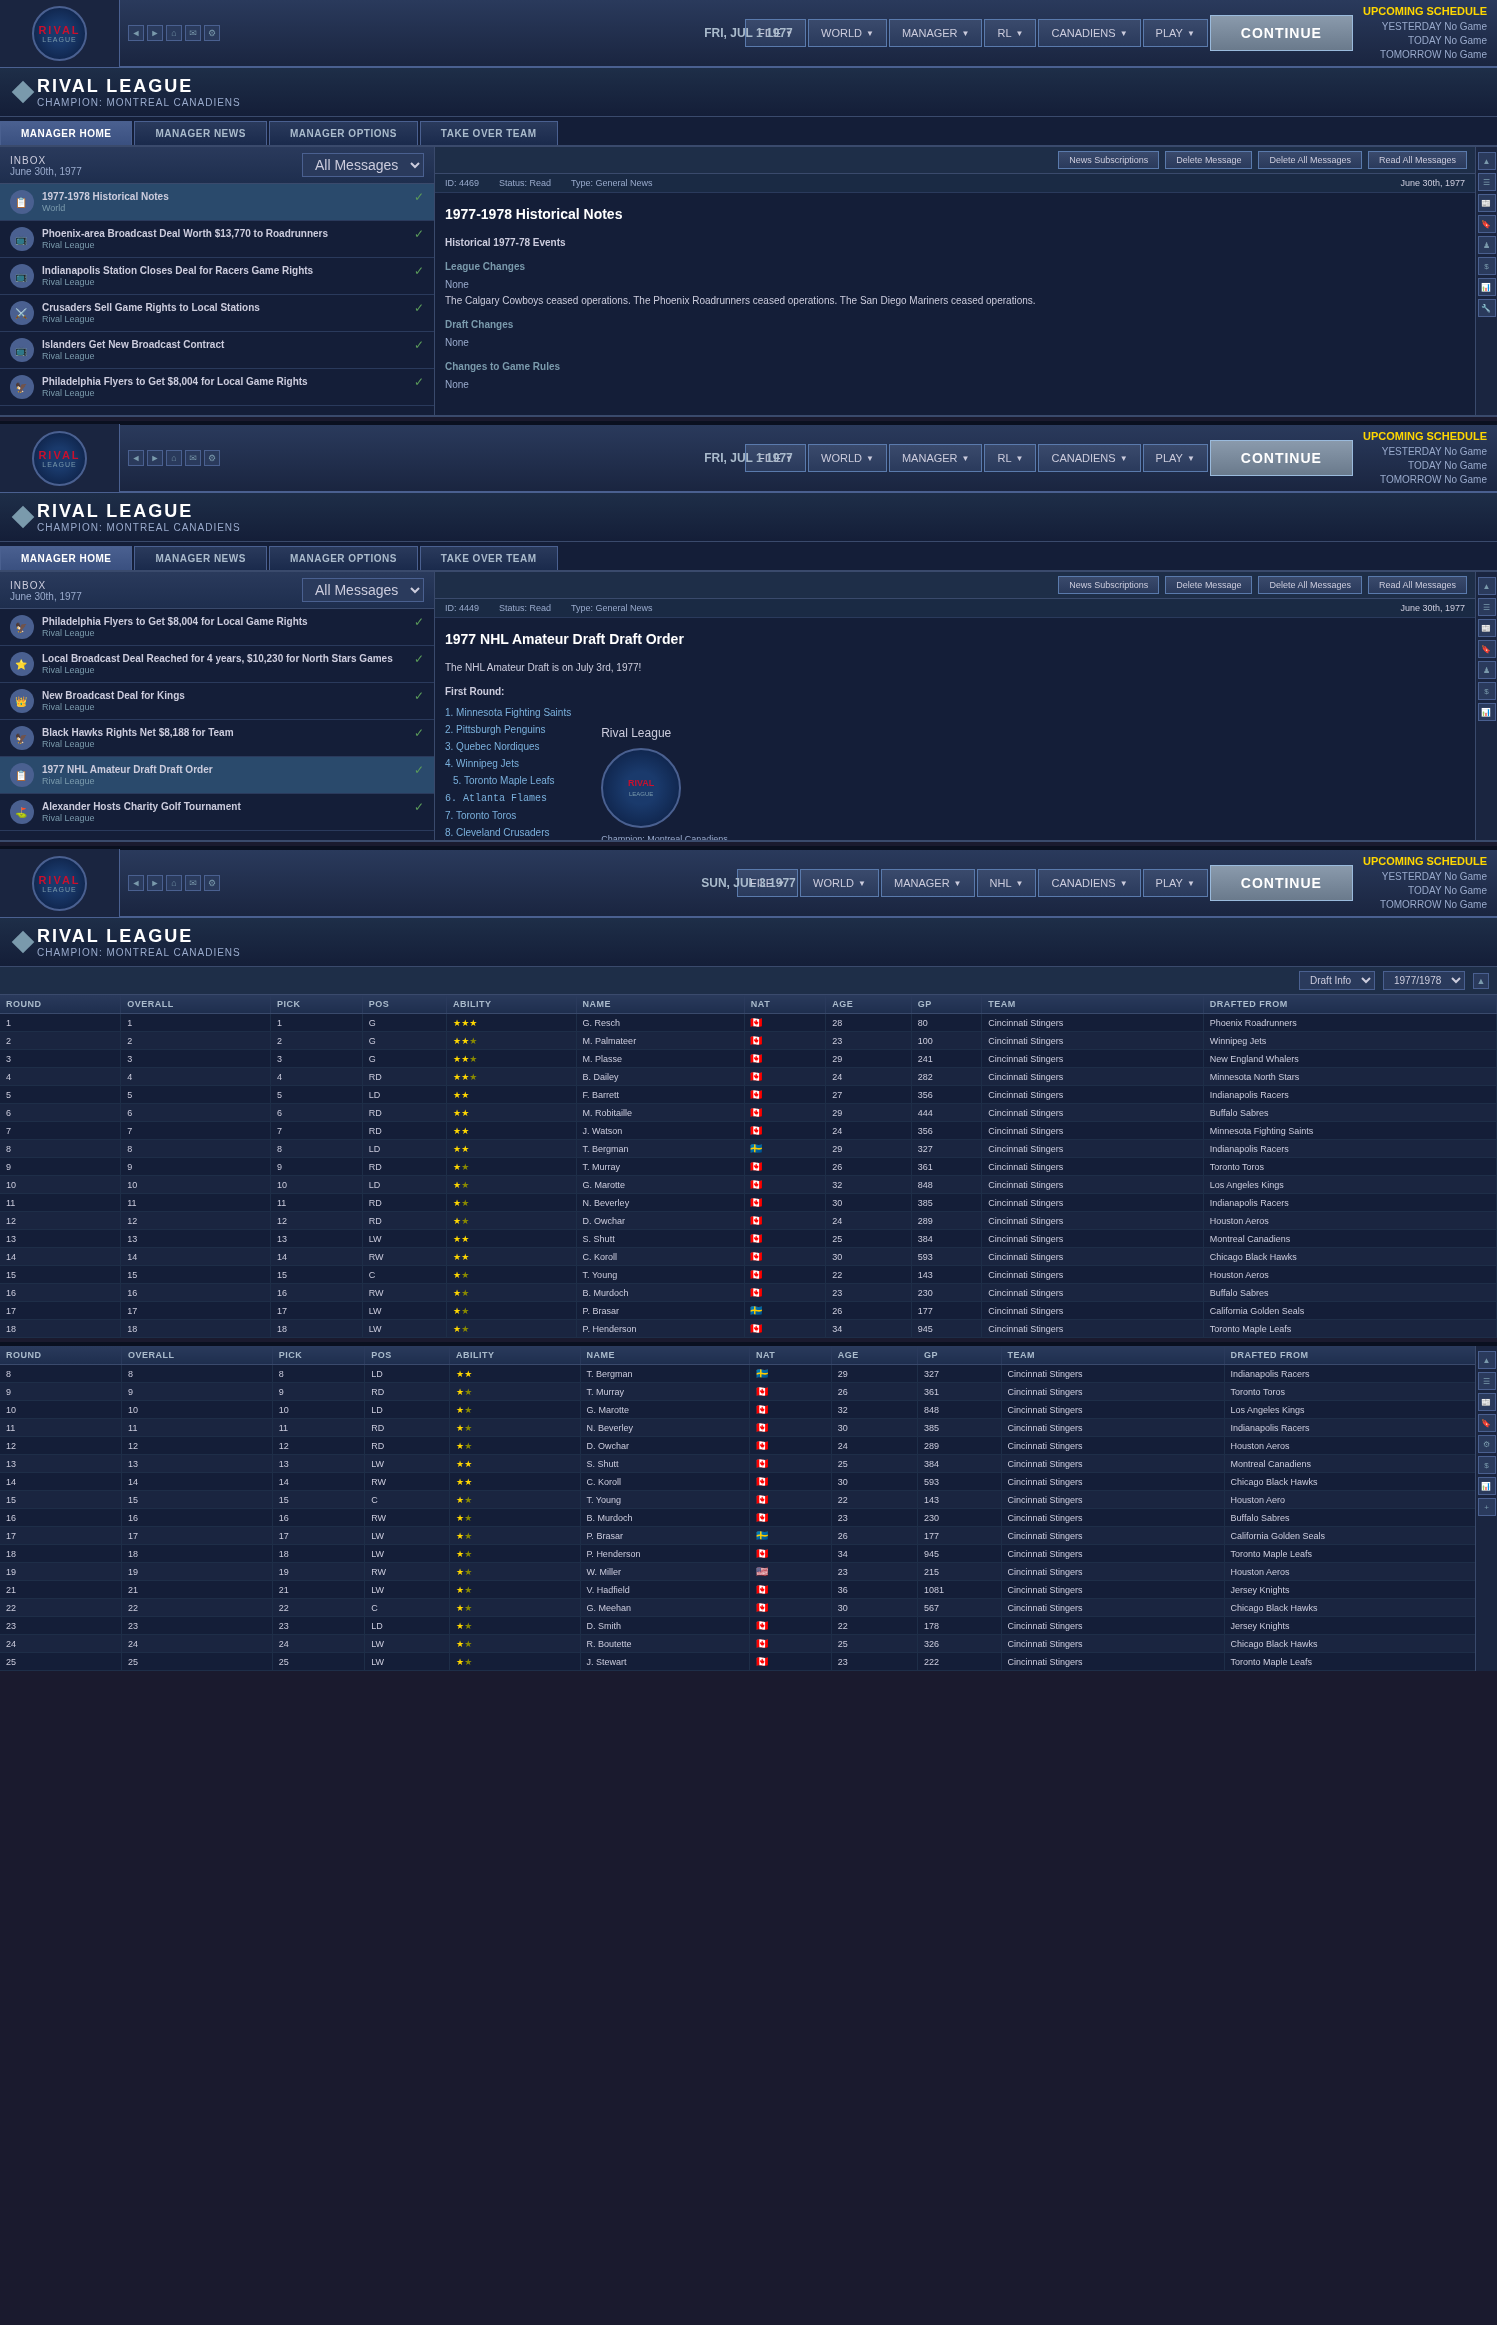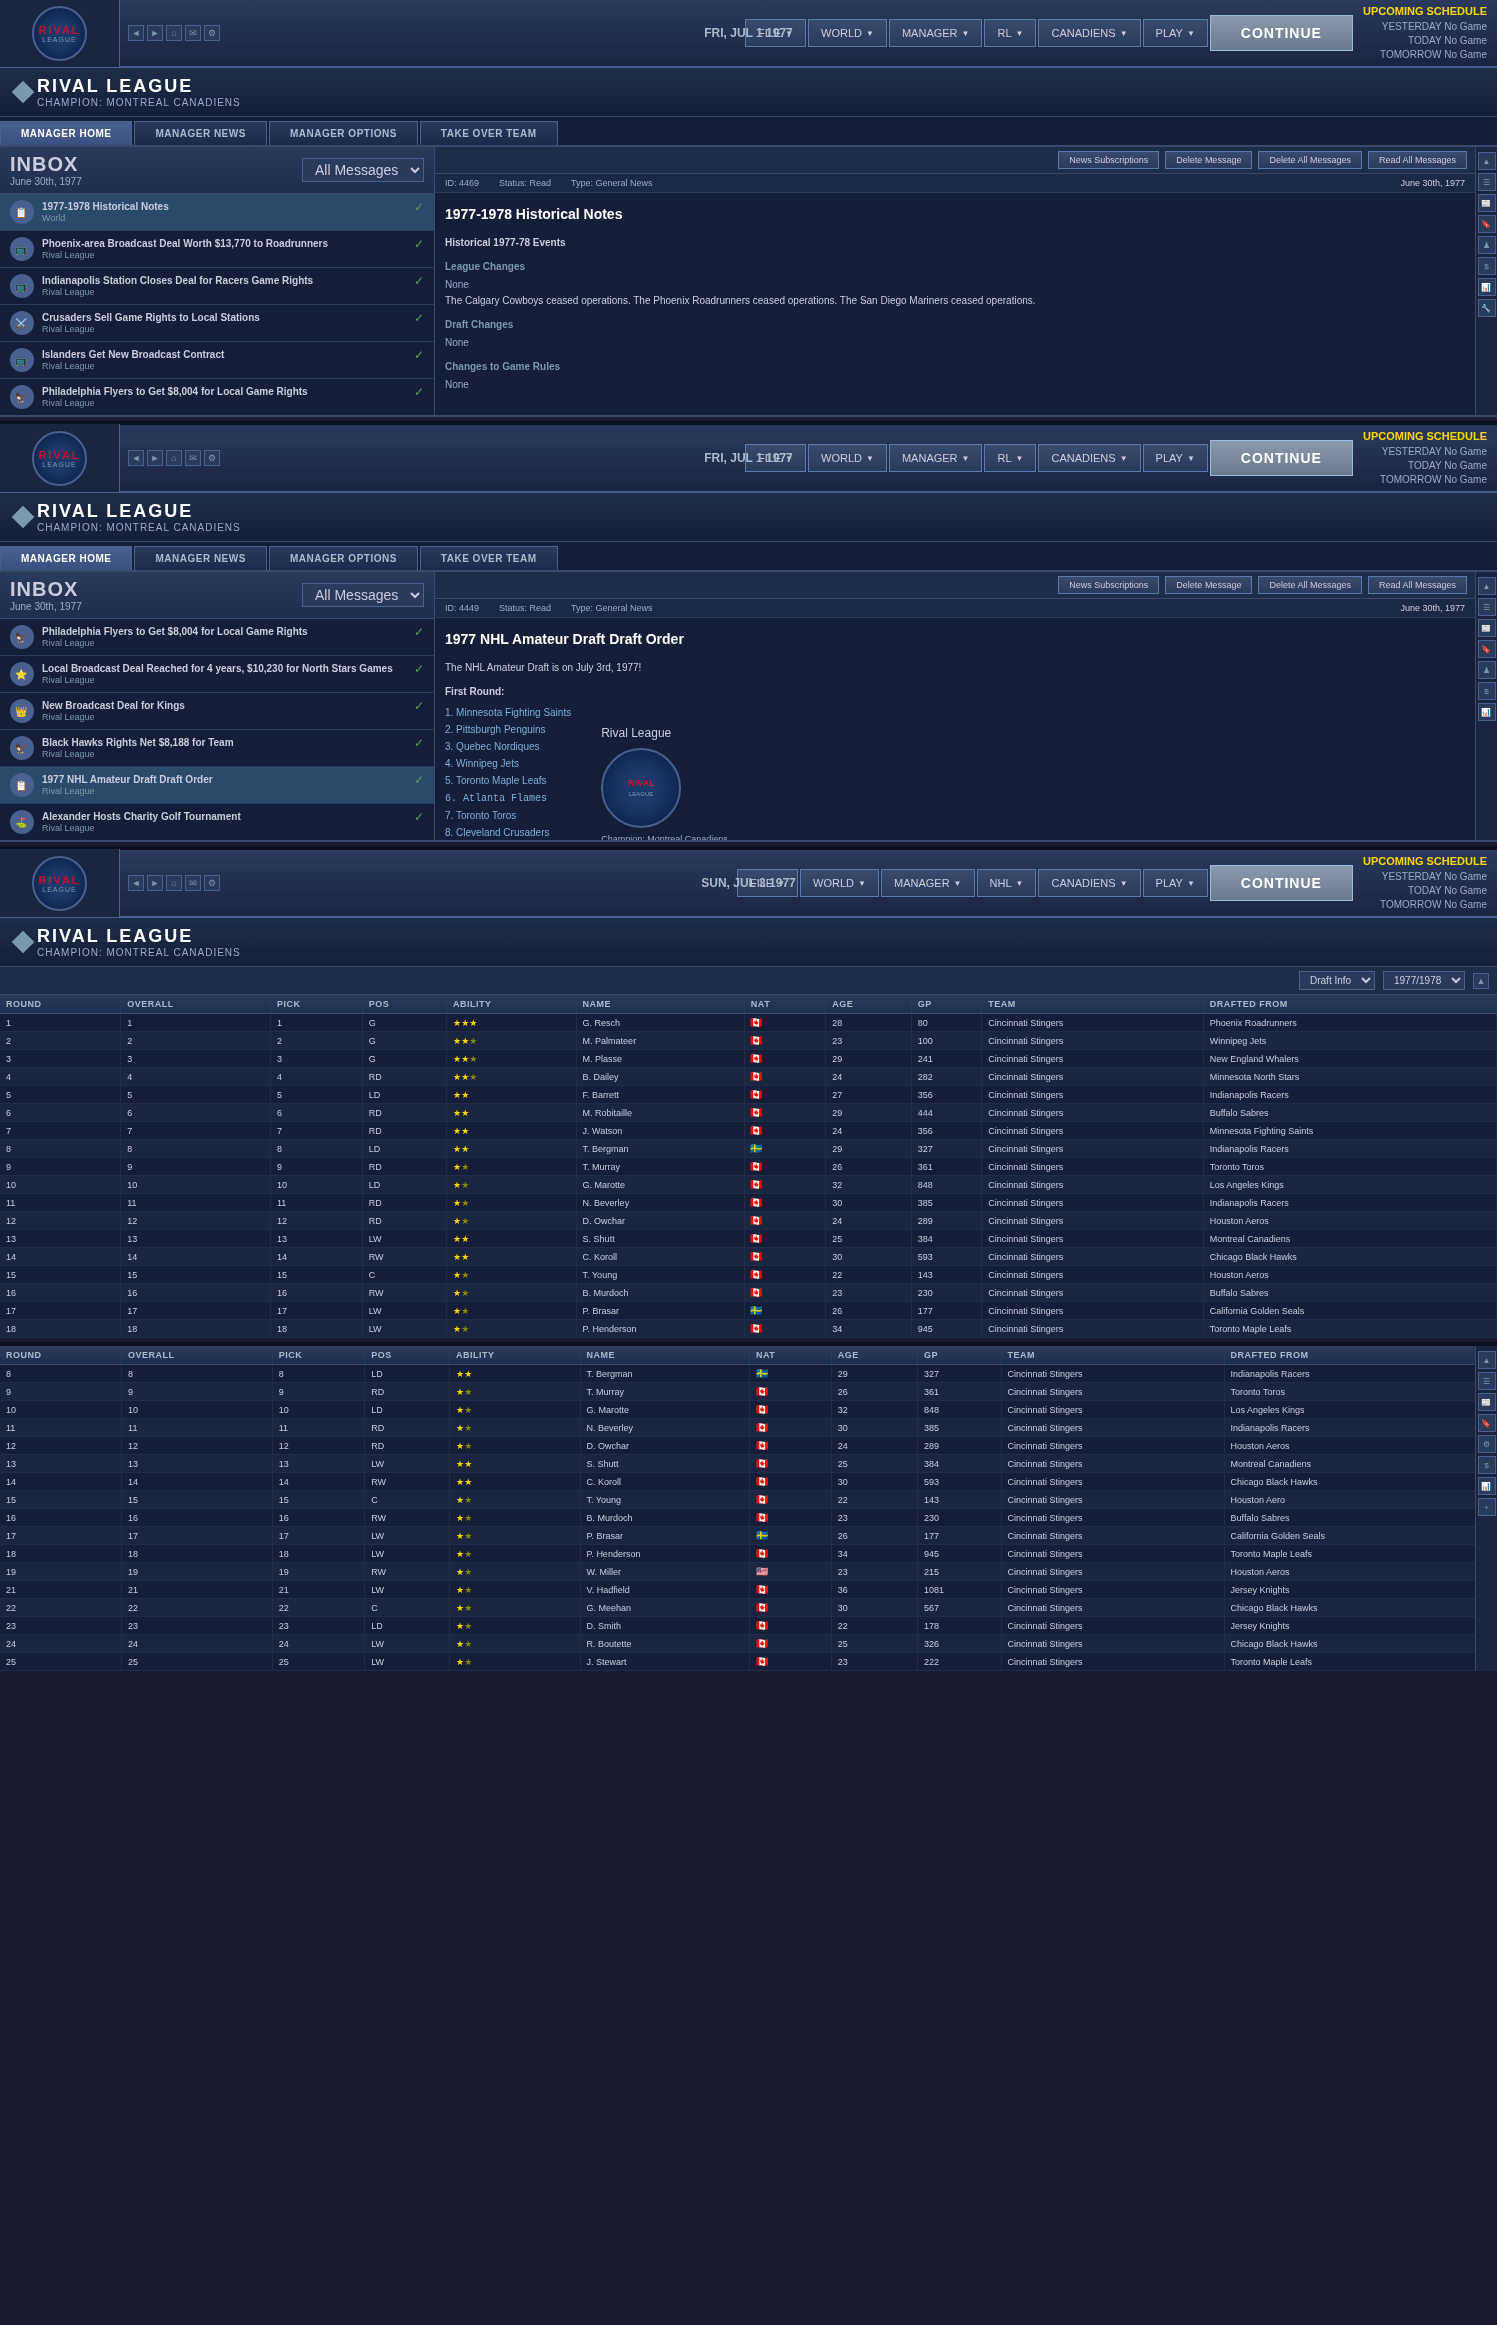--- a/index.html
+++ b/index.html
@@ -122,21 +122,21 @@
       flex-direction: column;
     }
     .inbox-header {
       background: linear-gradient(180deg, #2a3a5c 0%, #1e2e4e 100%);
       padding: 6px 10px;
       display: flex;
       justify-content: space-between;
       align-items: center;
       border-bottom: 1px solid #3a4a6c;
     }
-    .inbox-title { font-size: 20px; font-weight: bold; color: #ccd; letter-spacing: 1px; }
+    .inbox-title { font-size: 10px; font-weight: normal; color: #ccd; letter-spacing: 1px; }
     .inbox-date { font-size: 10px; color: #99aacc; }
     .inbox-filter {
       background: #2a3a5c;
       border: 1px solid #4a6090;
       color: #ccd;
       padding: 2px 8px;
       font-size: 14px;
     }
     .inbox-messages {
       flex: 1;
@@ -623,21 +623,21 @@
         <h2>1977 NHL Amateur Draft Draft Order</h2>
         <div style="margin-bottom:8px;">The NHL Amateur Draft is on July 3rd, 1977!</div>
         <div><strong>First Round:</strong></div>
         <div style="display:flex; gap:30px; margin-top:4px;">
           <div>
             <div style="line-height:1.7;">
               <a style="color:#7ab0dc;">1. Minnesota Fighting Saints</a><br>
               <a style="color:#7ab0dc;">2. Pittsburgh Penguins</a><br>
               <a style="color:#7ab0dc;">3. Quebec Nordiques</a><br>
               <a style="color:#7ab0dc;">4. Winnipeg Jets</a><br>
-              <a style="color:#7ab0dc;">5. Toronto Maple Leafs</a><br>
+              <a style="color:#7ab0dc;margin-left:8px;">5. Toronto Maple Leafs</a><br>
               <a style="color:#7ab0dc;font-family:Liberation Mono, monospace;">6. Atlanta Flames</a><br>
               <a style="color:#7ab0dc;">7. Toronto Toros</a><br>
               <a style="color:#7ab0dc;">8. Cleveland Crusaders</a><br>
               <br>
               <br>
               <br>
               <br>
               <br>
               <br>
               <br>

